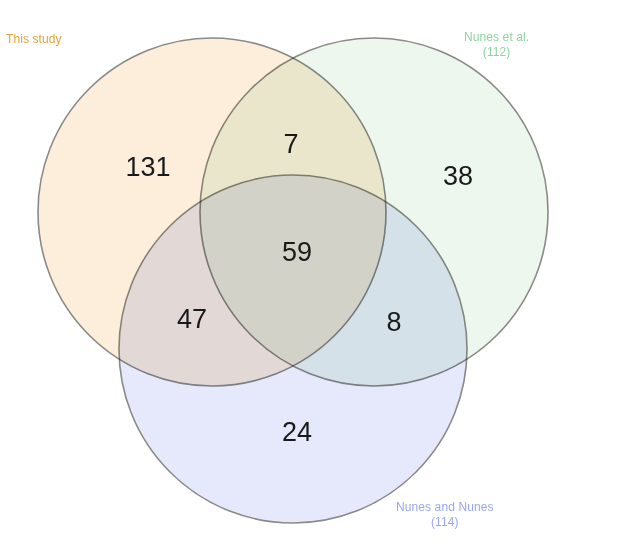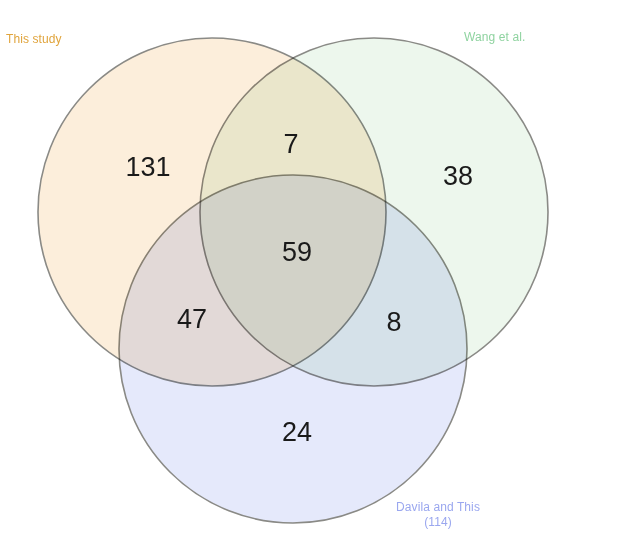--- a/index.html
+++ b/index.html
@@ -117,21 +117,22 @@
     <text class="region-count" x="394" y="324">8</text>
 
     <text class="region-count" x="297" y="434">24</text>
   </svg>
 
   <div class="set-label" id="label-this-study">
     <span class="label-name">This study</span>
   </div>
 
   <div class="set-label" id="label-wang">
-    <span class="label-name">Wang et al.</span>
+    <span class="label-name">Nunes et al.</span>
+    <span class="label-count">(112)</span>
   </div>
 
   <div class="set-label" id="label-davila">
-    <span class="label-name">Davila and This</span>
+    <span class="label-name">Nunes and Nunes</span>
     <span class="label-count">(114)</span>
   </div>
 
 </div>
 
 </body></html>

